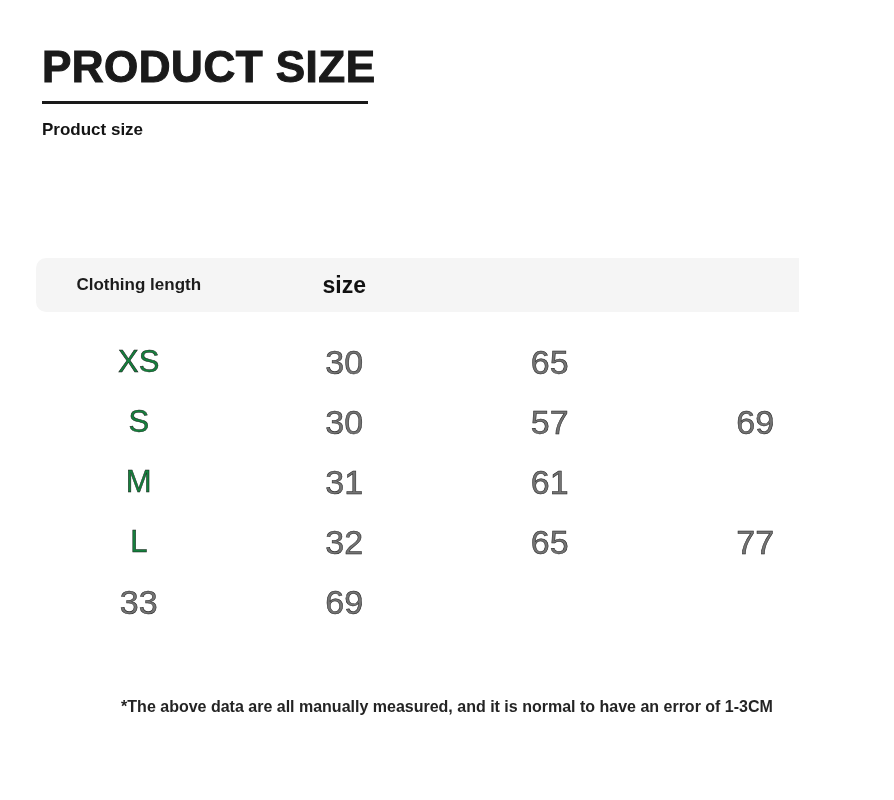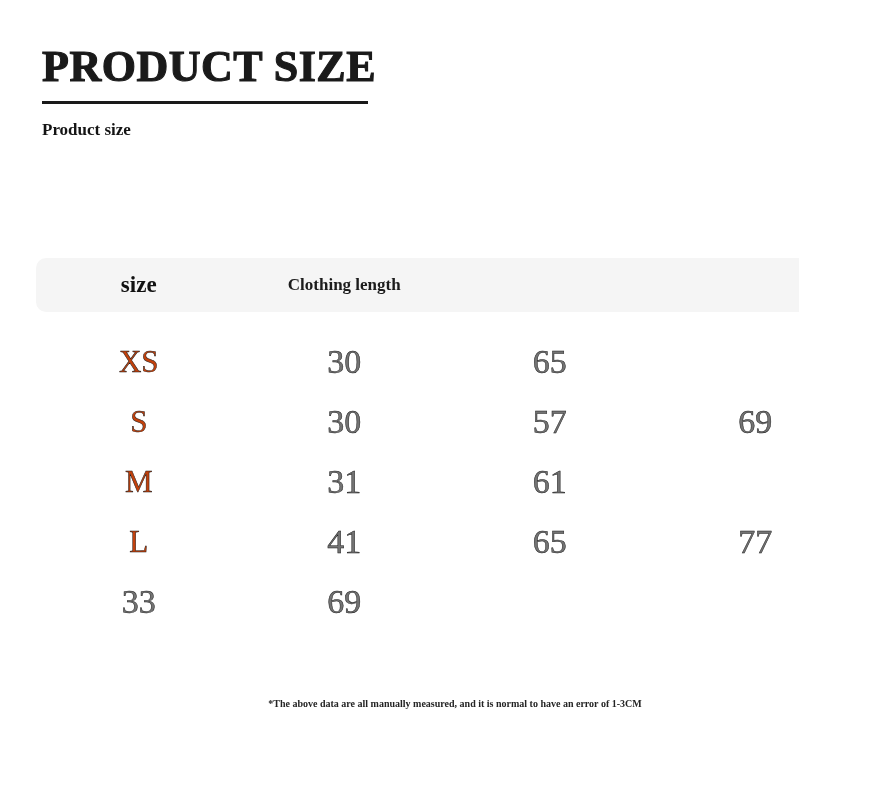--- a/index.html
+++ b/index.html
@@ -5,21 +5,21 @@
   html, body {
     margin: 0;
     padding: 0;
     background: #ffffff;
   }
   .page {
     position: relative;
     width: 799px;
     height: 800px;
     background: #ffffff;
-    font-family: Liberation Serif, serif;
+    font-family: Liberation Sans, sans-serif;
     color: #1a1a1a;
     overflow: hidden;
   }
   .title {
     position: absolute;
     left: 42px;
     top: 42px;
     font-size: 44px;
     line-height: 1.15;
     font-weight: 800;
@@ -76,54 +76,54 @@
     display: grid;
     grid-template-columns: 1fr 1fr 1fr 1fr;
     align-items: center;
     height: 60px;
   }
   .size-label {
     text-align: center;
     font-size: 31px;
     font-weight: 500;
     -webkit-text-stroke: 0.5px #1a1a1a;
-    color: #c2410c;
+    color: #15803d;
   }
   .num {
     text-align: center;
     font-size: 34px;
     font-weight: 500;
     -webkit-text-stroke: 0.5px #1a1a1a;
     color: #737373;
   }
   .footnote {
     position: absolute;
-    left: 44px;
+    left: 36px;
     top: 698px;
     width: 822px;
     text-align: center;
-    font-size: 10px;
+    font-size: 16px;
     font-weight: 700;
     color: #242424;
   }
 </style>
 </head>
 <body>
 
 <div class="page">
 
   <div class="title">PRODUCT SIZE</div>
   <div class="title-underline"></div>
   <div class="subtitle">Product size</div>
 
   <div class="size-table">
 
     <div class="header-row">
+      <div class="header-cell">Clothing length</div>
       <div class="header-cell first">size</div>
-      <div class="header-cell">Clothing length</div>
     </div>
 
     <div class="rows">
 
       <div class="row">
         <div class="size-label">XS</div>
         <div class="num">30</div>
         <div class="num">65</div>
       </div>
 
@@ -135,21 +135,21 @@
       </div>
 
       <div class="row">
         <div class="size-label">M</div>
         <div class="num">31</div>
         <div class="num">61</div>
       </div>
 
       <div class="row">
         <div class="size-label">L</div>
-        <div class="num">41</div>
+        <div class="num">32</div>
         <div class="num">65</div>
         <div class="num">77</div>
       </div>
 
       <div class="row">
         <div class="num">33</div>
         <div class="num">69</div>
       </div>
 
     </div>

